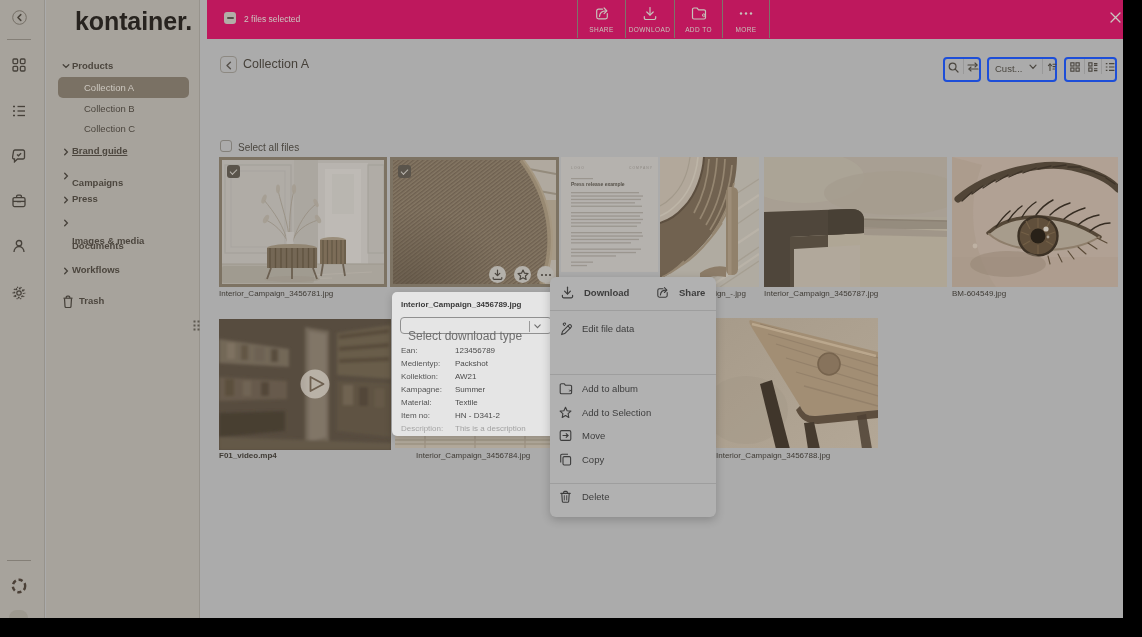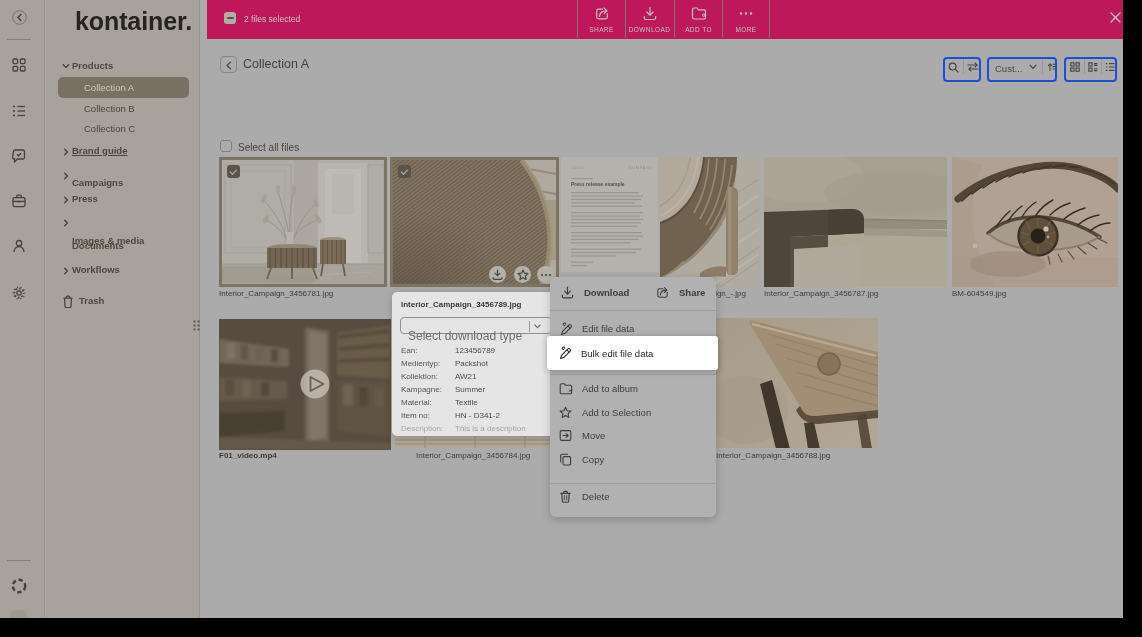--- a/index.html
+++ b/index.html
@@ -594,21 +594,13 @@
     <div class="mi" style="left:32px; top:214px;"><svg width="13" height="13" viewBox="0 0 13 13" fill="none" stroke="#3d3d3d" stroke-width="1.1" stroke-linecap="round" stroke-linejoin="round">
           <path d="M1.8 3.4 h9.4"></path>
           <path d="M4.6 3.2 v-0.8 a1 1 0 0 1 1 -1 h1.8 a1 1 0 0 1 1 1 v0.8"></path>
           <path d="M2.8 3.6 l0.5 7.6 a1.2 1.2 0 0 0 1.2 1.1 h4 a1.2 1.2 0 0 0 1.2 -1.1 l0.5 -7.6"></path>
           <path d="M5.3 5.6 v4.4 M7.7 5.6 v4.4" stroke-width="0.9"></path>
         </svg>Delete</div>
   </div>
   <div class="msep" style="top:310px;"></div>
   <div class="msep" style="top:374px;"></div>
   <div class="msep" style="top:483px;"></div>
-  <div id="hirow">
-      <span>Bulk edit file data</span>
-      <svg style="position:absolute;left:11px;top:10px;" width="14" height="14" viewBox="0 0 14 14" fill="none" stroke="#242424" stroke-width="1.05" stroke-linejoin="round" stroke-linecap="round">
-        <path d="M2.6 12.6 l0.9 -3.2 6.3 -6.3 a1.55 1.55 0 0 1 2.2 2.2 l-6.3 6.3 z"></path>
-        <path d="M8.9 4 l2.2 2.2"></path>
-        <path d="M5.6 3.6 c-1.3 -0.4 -1.8 -1.6 -1 -2.3 c0.8 -0.7 2 -0.2 2 0.9"></path>
-      </svg>
-    </div>
 </div>
 
 </body></html>

